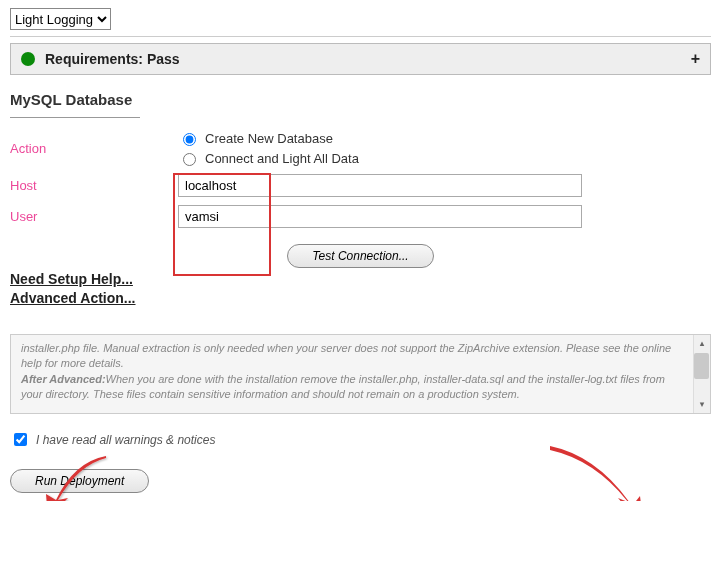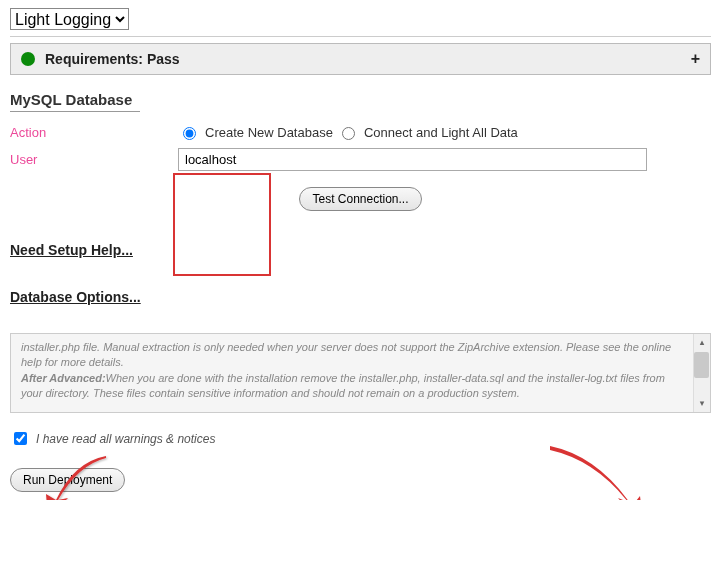--- a/index.html
+++ b/index.html
@@ -20,21 +20,21 @@
     border-bottom: 1px solid #ccc;
     padding-bottom: 6px;
     margin-bottom: 6px;
   }
   .step-title {
     font-size: 17px;
     font-weight: bold;
     color: #222;
   }
   select.logging {
-    font-size: 16px;
+    font-size: 13px;
     height: 22px;
     border: 1px solid #888;
     background: #fff;
   }
   .req-row {
     display: flex;
     justify-content: space-between;
     align-items: center;
     border: 1px solid #bbb;
     background: #eeeeee;
@@ -47,62 +47,63 @@
   .dot {
     width: 14px; height: 14px; border-radius: 7px;
     background: #0a8a0a;
     display: inline-block;
   }
   .plus { font-weight: bold; font-size: 16px; color: #222; }
   .section-title {
     font-size: 15px;
     font-weight: bold;
     margin: 16px 0 2px 0;
-    padding-bottom: 3px;
+    padding-bottom: 9px;
     border-bottom: 1px solid #999;
     width: 130px;
   }
   .form-table { margin-top: 8px; width: 100%; border-spacing: 0; }
   .form-table td { padding: 4px 0; vertical-align: middle; }
   .form-table td.label { width: 168px; color: #ec4899; }
-  .radio-row { display: flex; flex-direction: row; gap: 4px; }
+  .radio-row { display: flex; flex-direction: column; gap: 4px; }
   .radio-row label { display: flex; align-items: center; gap: 6px; }
   input[type=text], input[type=password] {
-    width: 469px;
+    width: 404px;
     height: 23px;
     padding: 2px 6px;
     border: 1px solid #aaa;
     font-size: 13px;
   }
   input.pw-focus {
     border: 1px solid #6ea0dc;
     box-shadow: 0 0 0 1px #a7c7ee;
     outline: none;
   }
   .highlight-box {
     position: absolute;
     border: 2px solid #d93434;
     pointer-events: none;
     z-index: 50;
   }
   .btn {
     font-size: 12px;
-    padding: 4px 12px;
+    padding: 4px 24px;
     border: 1px solid #888;
     background: linear-gradient(#f8f8f8, #e4e4e4);
     cursor: pointer;
     border-radius: 12px;
+    font-style: italic;
   }
   .test-row { text-align: center; margin-top: 12px; }
   a.ulink {
     display: block;
     font-weight: bold;
     color: #222;
     text-decoration: underline;
-    margin-top: 31px;
+    margin-top: 3px;
     font-size: 14px;
     width: fit-content;
   }
   .notice-wrap {
     position: relative;
     margin-top: 28px;
     border: 1px solid #ccc;
     background: #f5f5f5;
   }
   .notice-text {
@@ -163,34 +164,38 @@
           <span>Create New Database</span>
         </label>
         <label>
           <input type="radio" name="act" style="">
           <span>Connect and Light All Data</span>
         </label>
       </div>
     </td>
   </tr>
   <tr>
+    <td class="label">Host</td>
+    <td><input type="text" value="localhost" style=""></td>
+  </tr>
+  <tr>
     <td class="label">User</td>
-    <td><input type="text" value="localhost" style=""></td>
+    <td><input type="text" value="vamsi" style=""></td>
   </tr>
 </tbody>
   </table>
 
 <div class="highlight-box" style="left:173px; top:173px; width:98px; height:103px;"></div>
 
 <div class="test-row">
   <button class="btn">Test Connection...</button>
 </div>
 
 <a href="#" class="ulink">Need Setup Help...</a>
-<a href="#" class="ulink">Database Options...</a>
+<a href="#" class="ulink">Advanced Action...</a>
 
 <div class="notice-wrap">
   <div class="notice-text">
     <span>installer.php file. Manual extraction is only needed when your server does not support the ZipArchive extension. Please see the online help for more details.</span><br>
     <b>After Advanced:</b><span>When you are done with the installation remove the installer.php, installer-data.sql and the installer-log.txt files from your directory. These files contain sensitive information and should not remain on a production system.</span>
   </div>
   <div class="scrollbar">
     <div class="scroll-arrow">▴</div>
     <div class="scroll-thumb"></div>
     <div class="scroll-arrow">▾</div>

